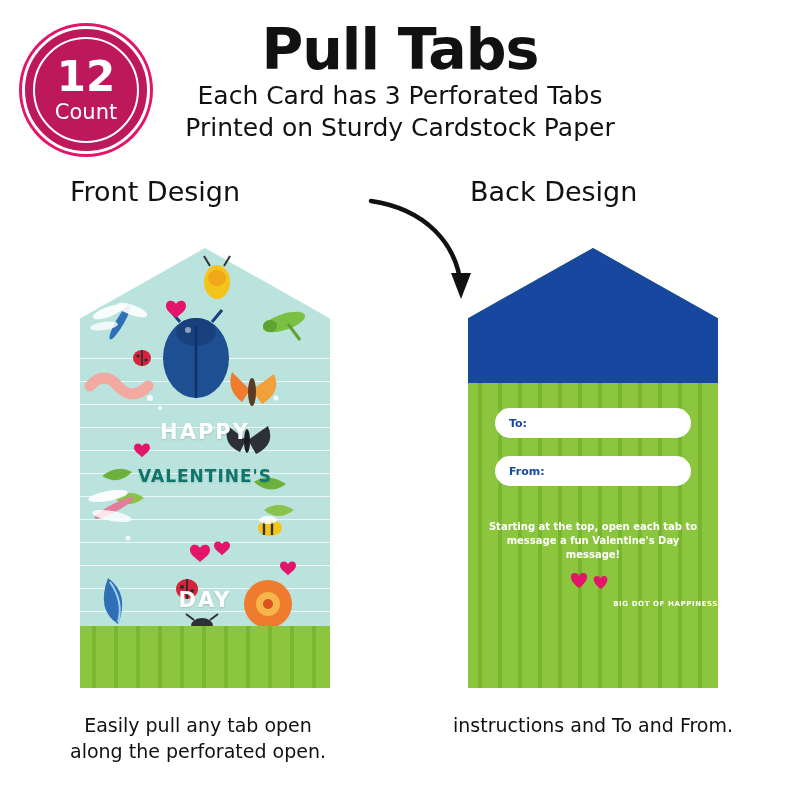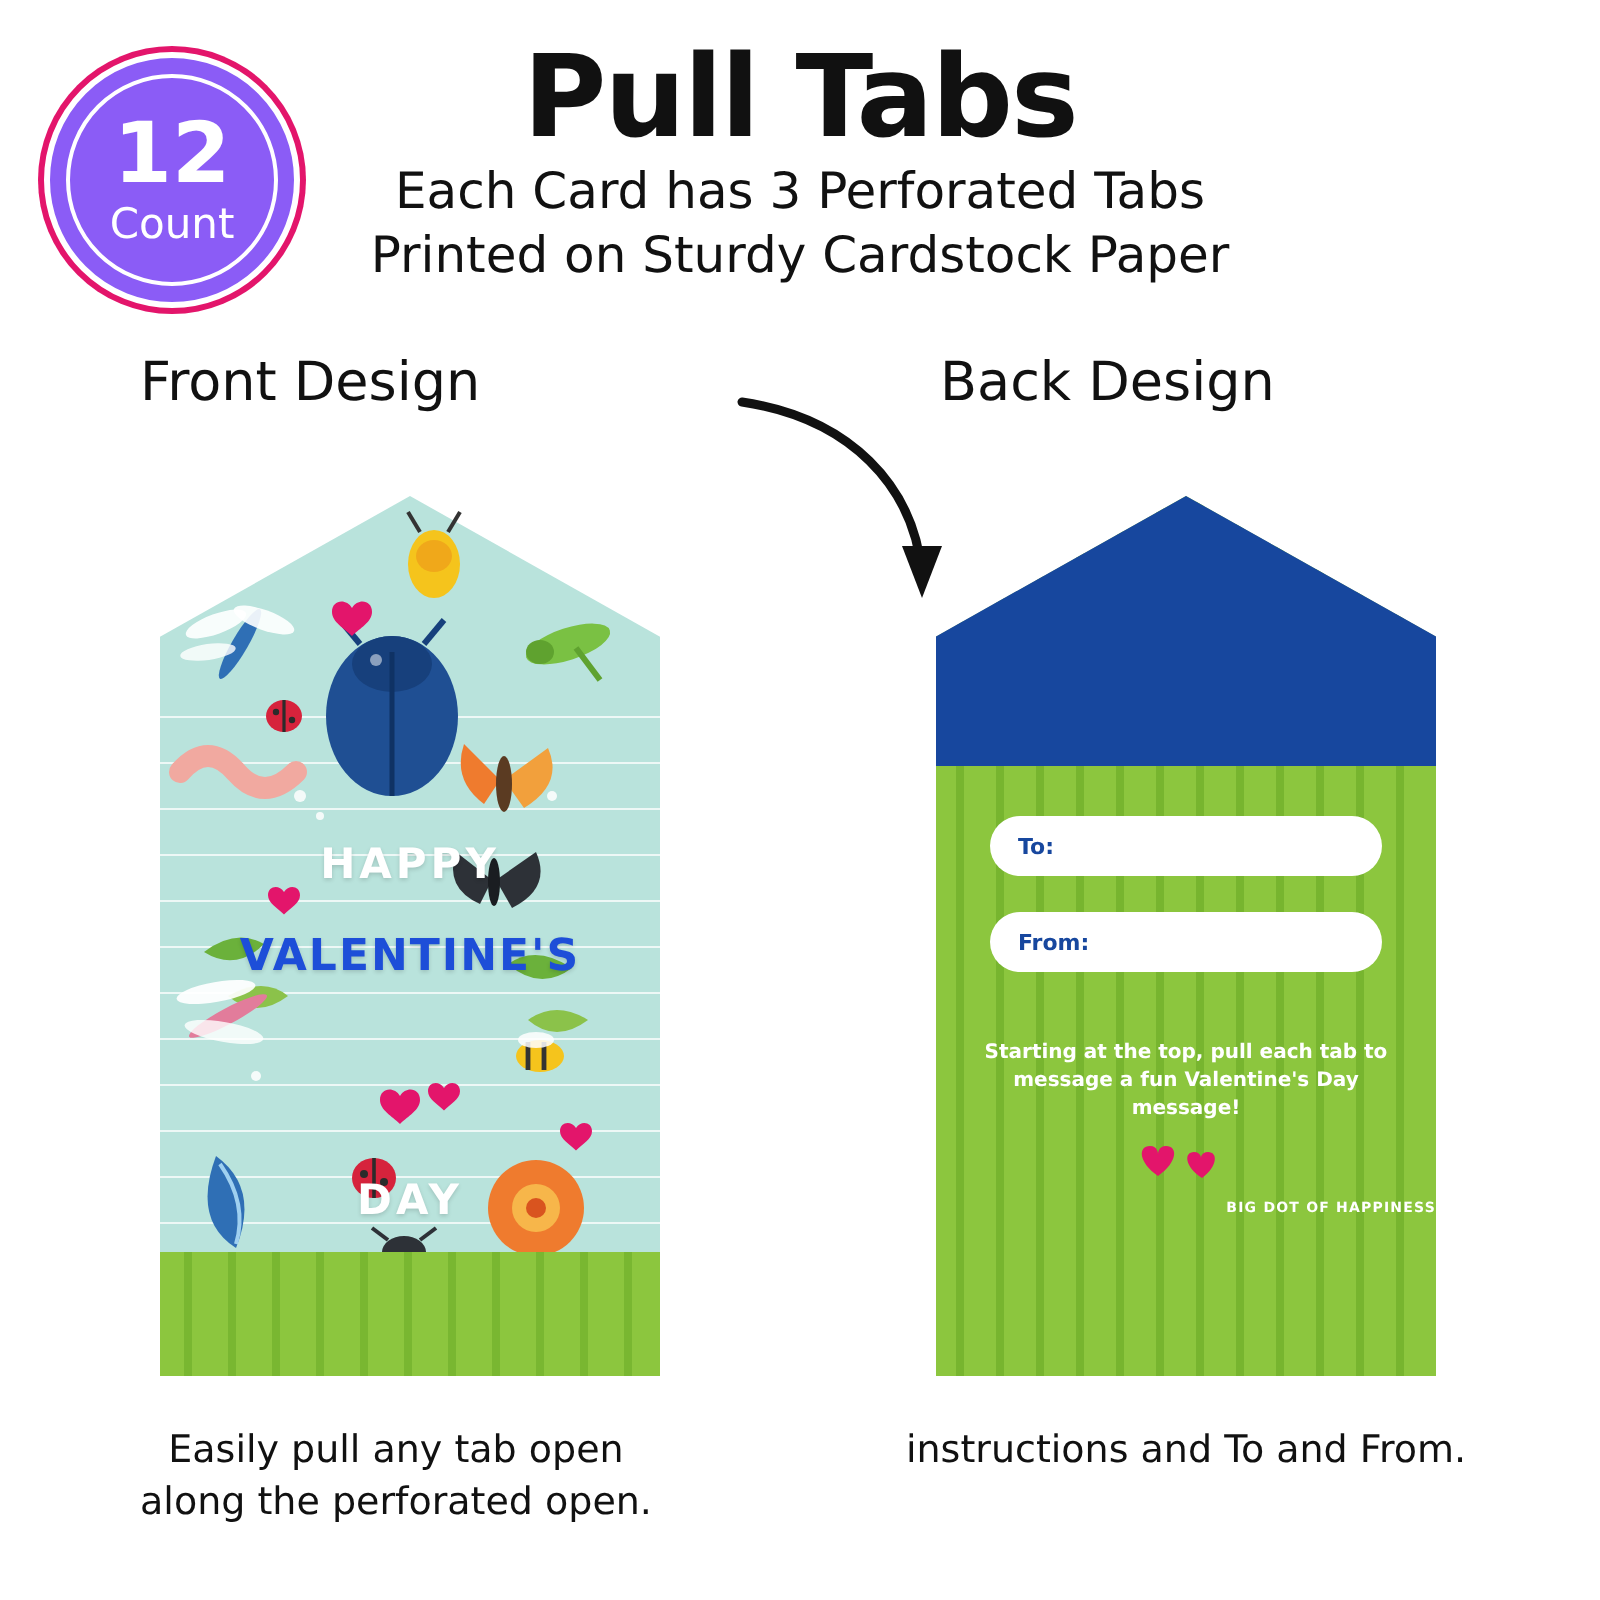--- a/index.html
+++ b/index.html
@@ -7,21 +7,21 @@
     width:800px;height:800px;
     background:#ffffff;
     font-family:"DejaVu Sans", sans-serif;
     overflow:hidden;
     position:relative;
   }
   
   .badge{
     position:absolute;left:22px;top:26px;
     width:128px;height:128px;border-radius:50%;
-    background:#8b5cf6;
+    background:#be185d;
     display:flex;flex-direction:column;align-items:center;justify-content:center;
     box-sizing:border-box;
     border:3px solid #ffffff;
     box-shadow:0 0 0 3px #e3156b;
   }
   .badge .ring{
     position:absolute;left:8px;top:8px;right:8px;bottom:8px;
     border:2px solid #ffffff;border-radius:50%;
     pointer-events:none;
   }
@@ -73,21 +73,21 @@
   }
   .front-green .stripe{
     position:absolute;top:0;width:4px;height:62px;background:#74b32e;opacity:.8;
   }
   .front-text{
     position:absolute;left:0;width:250px;text-align:center;
     color:#ffffff;font-weight:bold;
     text-shadow:0 1px 2px rgba(0,0,0,.15);
   }
   #happy{top:172px;font-size:21px;letter-spacing:2px;}
-  #valentines{top:218px;font-size:22px;letter-spacing:1px;color:#1d4ed8;}
+  #valentines{top:218px;font-size:17px;letter-spacing:1px;color:#0f766e;}
   #day{top:340px;font-size:21px;letter-spacing:2px;}
   
   #back-card{left:468px;top:248px;width:250px;height:440px;}
   .back-clip{position:absolute;left:0;top:0;width:250px;height:440px;overflow:hidden;}
   .back-green{
     position:absolute;left:0;top:0;width:250px;height:440px;background:#8cc63e;
     clip-path:polygon(0% 16%, 50% 0%, 100% 16%, 100% 100%, 0% 100%);
   }
   .back-green .stripe{
     position:absolute;top:0;width:4px;height:440px;background:#73b12d;opacity:.85;
@@ -320,21 +320,21 @@
     <div class="back-flap"></div>
 
     <div class="field" id="to-field">
       <span>To:</span>
     </div>
     <div class="field" id="from-field">
       <span>From:</span>
     </div>
 
     <div class="instructions">
-      <div>Starting at the top, pull each tab to</div>
+      <div>Starting at the top, open each tab to</div>
       <div>message a fun Valentine's Day message!</div>
     </div>
 
     <div class="hearts">
       <svg width="60" height="24" viewBox="0 0 60 24">
         <path d="M16 20 C 6 13, 6 5, 12 5 C 16 5, 16 9, 16 9 C 16 9, 16 5, 20 5 C 26 5, 26 13, 16 20 Z" fill="#e3156b"></path>
         <path d="M38 21 C 29 15, 29 8, 34 8 C 37.5 8, 37.5 11, 37.5 11 C 37.5 11, 37.5 8, 41 8 C 46 8, 46 15, 38 21 Z" fill="#e3156b"></path>
       </svg>
     </div>
 

